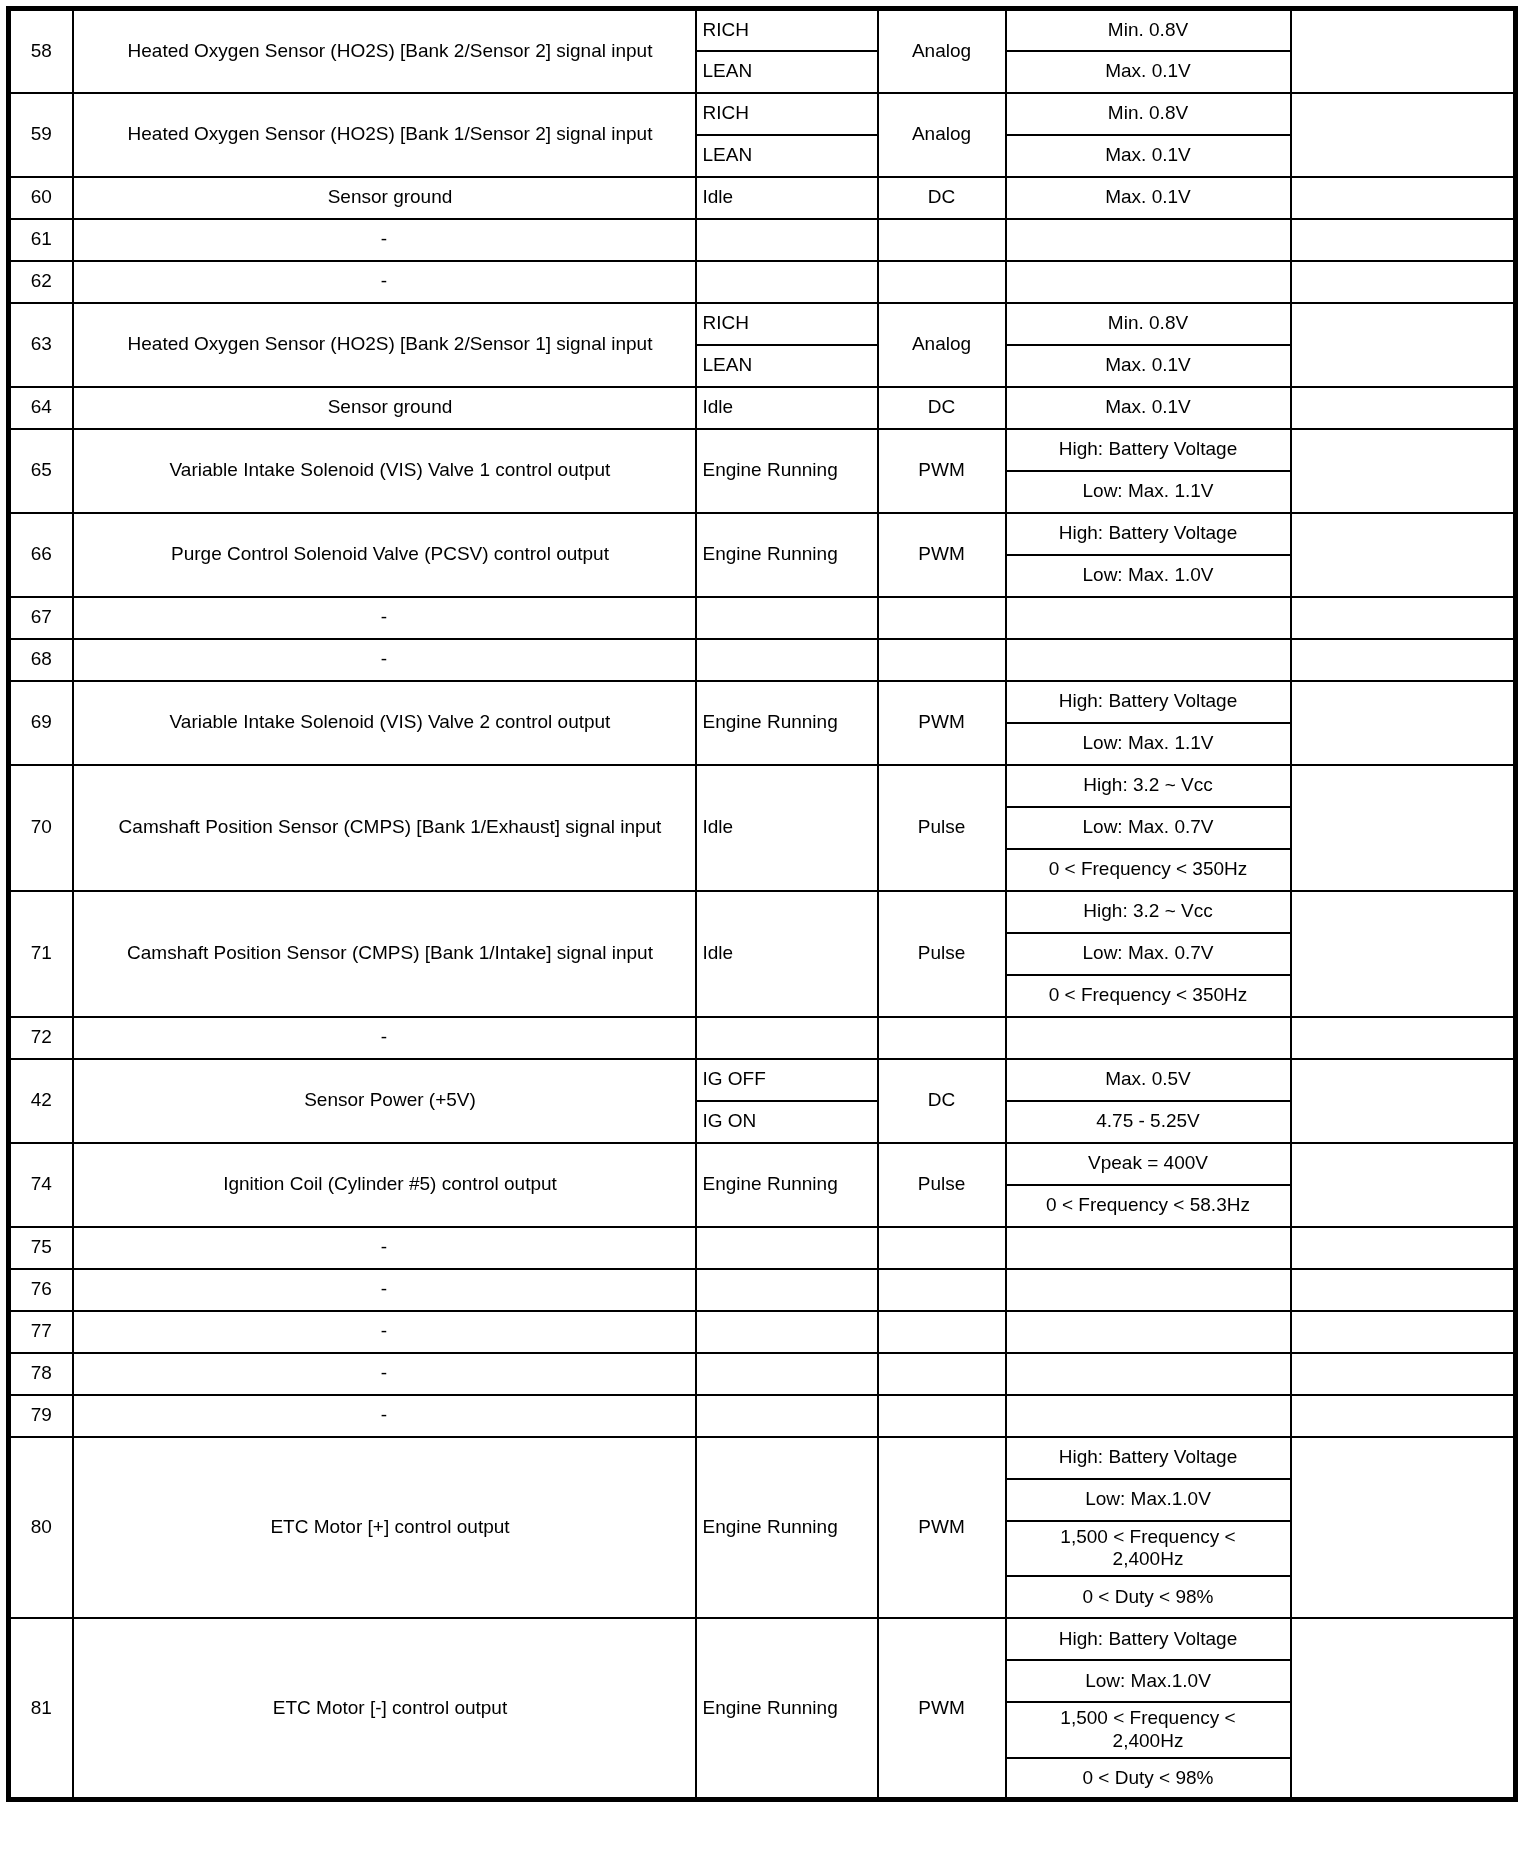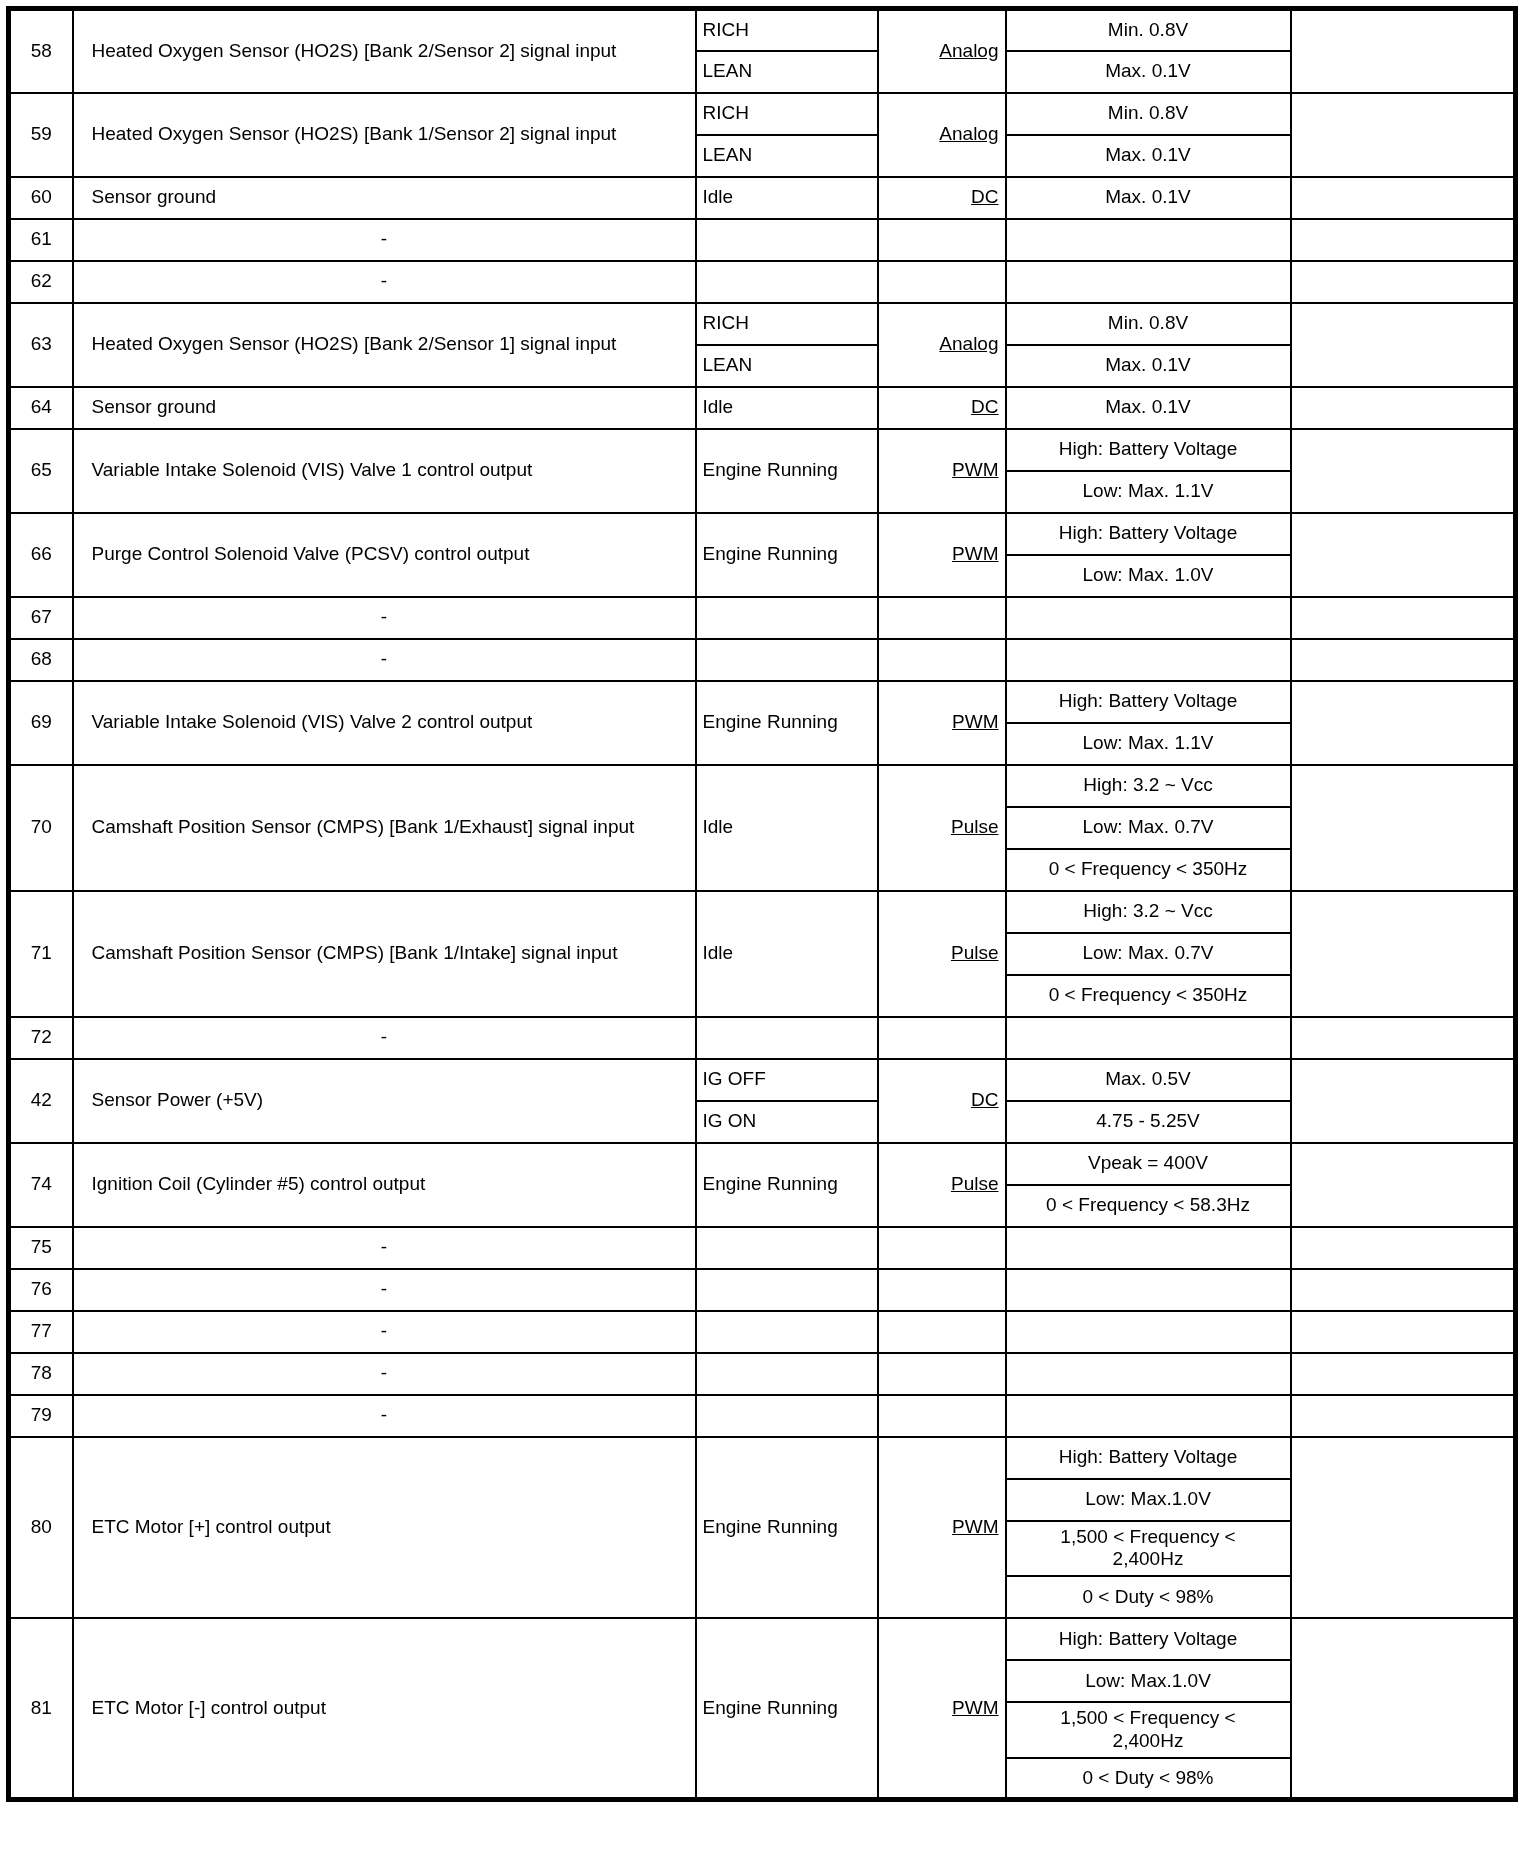--- a/index.html
+++ b/index.html
@@ -27,24 +27,24 @@
     border: 2px solid #000000;
     font-size: 19px;
     line-height: 1.2;
     padding: 4px 6px;
     overflow: hidden;
     vertical-align: middle;
     box-sizing: border-box;
   }
   tr { height: 42px; }
   td.pin   { text-align: center; padding: 4px 2px; }
-  td.desc  { text-align: left; padding-left: 18px; }
+  td.desc  { text-align: center; padding-left: 18px; }
   td.desc.center { text-align: center; padding-left: 6px; }
   td.cond  { text-align: left; }
-  td.type  { text-align: right; text-decoration: underline; }
+  td.type  { text-align: center; }
   td.level { text-align: center; white-space: pre-line; }
   td.extra { }
 </style>
 </head>
 <body>
 
 <div class="page">
   <table class="terminal-table">
     <colgroup>
       <col style="width:64px">

